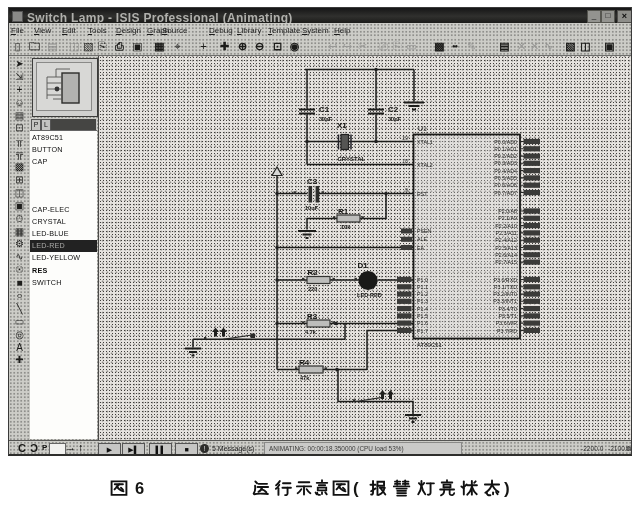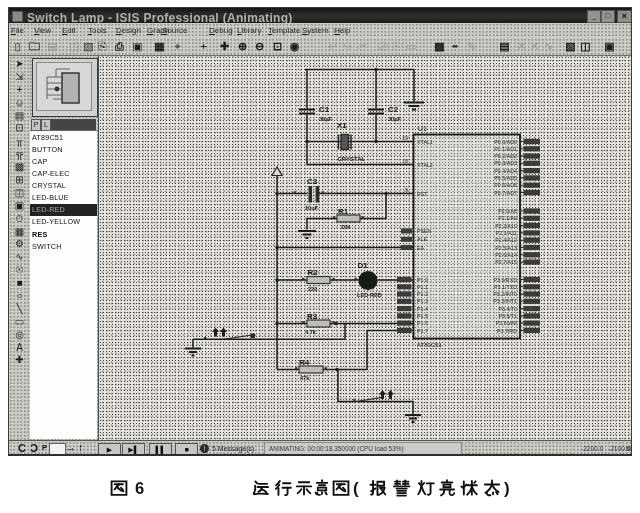--- a/index.html
+++ b/index.html
@@ -166,21 +166,21 @@
       <span class="abs" style="left:11px;top:0px;width:8px;height:10px;background:#c4c4c2;border:1px solid #555;font-size:7px;text-align:center;line-height:10px;color:#111;">L</span>
 
       <span class="abs" style="left:21px;top:0px;width:45px;height:11px;background:#454543;"></span>
     </div>
 
     <div class="abs" style="left:21px;top:122px;width:67px;height:308px;background:#fdfdfb;border-top:1px solid #666;">
       <div style="font-size:7.2px;color:#0d0d0d;padding-left:2px;letter-spacing:0.2px;padding-top:0px;">
         <div style="height:10.3px;padding-top:1.8px;">AT89C51</div>
         <div style="height:10.3px;padding-top:1.8px;">BUTTON</div>
         <div style="height:10.3px;padding-top:1.8px;">CAP</div>
-        <div style="height:10.3px;padding-top:1.8px;">CAP-ELEC</div>
+        <div style="height:10.3px;padding-top:1.8px;margin-top:36px;">CAP-ELEC</div>
         <div style="height:10.3px;padding-top:1.8px;">CRYSTAL</div>
         <div style="height:10.3px;padding-top:1.8px;">LED-BLUE</div>
 
         <div style="height:10.3px;padding-top:1.8px;background:#222;color:#a9a9a7;margin-left:-2px;padding-left:2px;">LED-RED</div>
         <div style="height:10.3px;padding-top:1.8px;">LED-YELLOW</div>
         <div style="height:10.3px;padding-top:1.8px;font-weight:bold;">RES</div>
         <div style="height:10.3px;padding-top:1.8px;">SWITCH</div>
       </div>
     </div>
 

